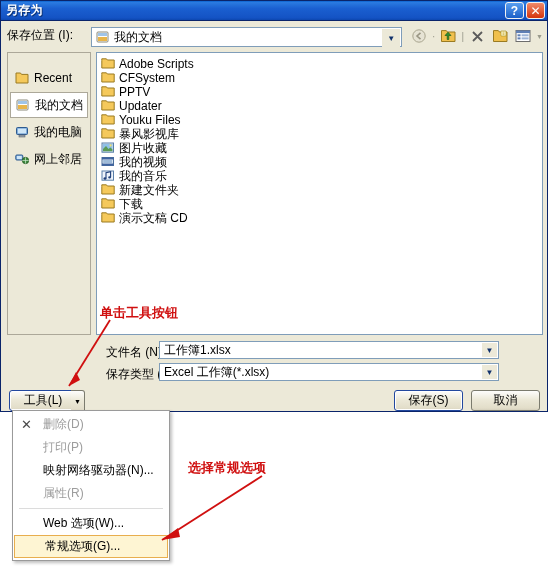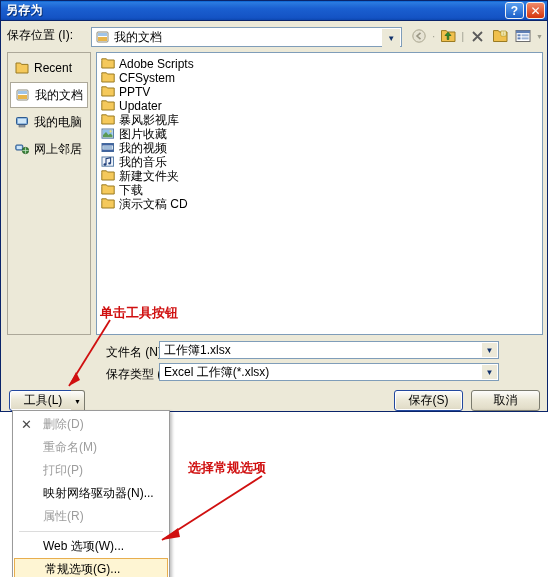--- a/index.html
+++ b/index.html
@@ -42,21 +42,21 @@
     background:#ece9d8;border:1px solid #ece9d8;
     display:flex;align-items:center;justify-content:center;font-size:8px;color:#10316b;
   }
   #toolbar-icons{display:flex;align-items:center;gap:3px;margin-left:7px;}
   .ticon{width:20px;height:18px;display:flex;align-items:center;justify-content:center;}
   .sep-dot{color:#9a9a8c;font-size:10px;}
 
   
   #places{
     position:absolute;left:6px;top:51px;width:84px;height:283px;
-    background:#ece9d8;border:1px solid #aca899;box-sizing:border-box;padding-top:1px;
+    background:#ece9d8;border:1px solid #aca899;box-sizing:border-box;padding-top:11px;
   }
   .place{
     height:26px;display:flex;align-items:center;gap:5px;padding-left:5px;
     font-size:12px;box-sizing:border-box;margin:1px 2px;
   }
   .place.selected{background:#fff;border:1px solid #aca899;}
 
   
   #filelist{
     position:absolute;left:95px;top:51px;width:447px;height:283px;
@@ -250,20 +250,26 @@
     <div class="fitem">
       <span class="ico"><svg width="14" height="11" viewBox="0 0 14 11">
             <path d="M.8 2.6 L.8 10 L13.2 10 L13.2 2 L6.4 2 L5.4 .8 L.8 .8 Z" fill="#f5c95b" stroke="#9a7b22"></path>
           </svg></span>
       <span class="nm">Updater</span>
     </div>
     <div class="fitem">
       <span class="ico"><svg width="14" height="11" viewBox="0 0 14 11">
             <path d="M.8 2.6 L.8 10 L13.2 10 L13.2 2 L6.4 2 L5.4 .8 L.8 .8 Z" fill="#f5c95b" stroke="#9a7b22"></path>
           </svg></span>
+      <span class="nm">Youku Files</span>
+    </div>
+    <div class="fitem">
+      <span class="ico"><svg width="14" height="11" viewBox="0 0 14 11">
+            <path d="M.8 2.6 L.8 10 L13.2 10 L13.2 2 L6.4 2 L5.4 .8 L.8 .8 Z" fill="#f5c95b" stroke="#9a7b22"></path>
+          </svg></span>
       <span class="nm">暴风影视库</span>
     </div>
     <div class="fitem">
       <span class="ico"><svg width="14" height="11" viewBox="0 0 14 11">
             <rect x="1" y="1" width="11.5" height="9.2" fill="#d9e9f7" stroke="#5a7fa8"></rect>
             <rect x="2" y="2" width="9.5" height="5" fill="#8fc0e8"></rect>
             <path d="M2 7 L5 4 L7.5 7 L9.2 5.6 L11.5 7.2 L11.5 9.2 L2 9.2 Z" fill="#5a9a55"></path>
             <circle cx="9.6" cy="3.4" r="1.1" fill="#f5e06a"></circle>
           </svg></span>
       <span class="nm">图片收藏</span>
@@ -323,23 +329,20 @@
   <div class="xpbtn" id="btn-save">保存(S)</div>
   <div class="xpbtn" id="btn-cancel">取消</div>
 </div>
 
 <div id="tools-menu">
   <div class="mi disabled">
     <span class="glyph">✕</span>
     <span>删除(D)</span>
   </div>
   <div class="mi disabled">
-    <span>重命名(M)</span>
-  </div>
-  <div class="mi disabled">
     <span>打印(P)</span>
   </div>
   <div class="mi">
     <span>映射网络驱动器(N)...</span>
   </div>
   <div class="mi disabled">
     <span>属性(R)</span>
   </div>
   <div class="msep"></div>
   <div class="mi">

